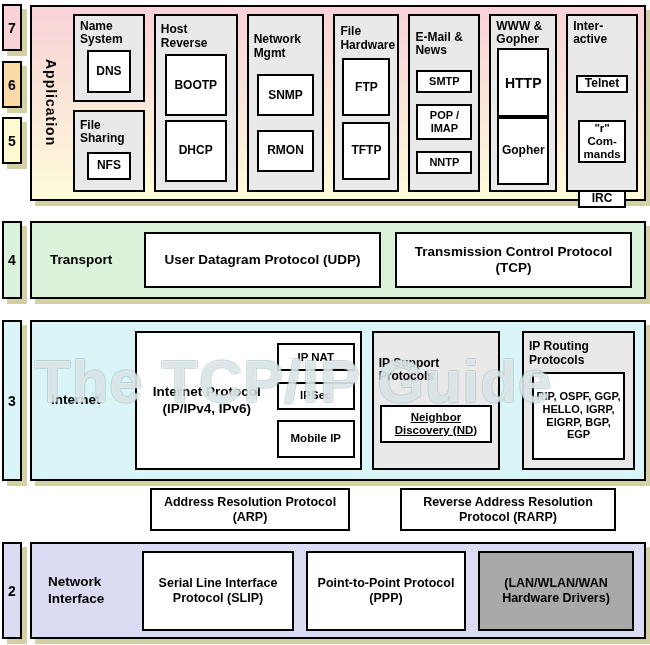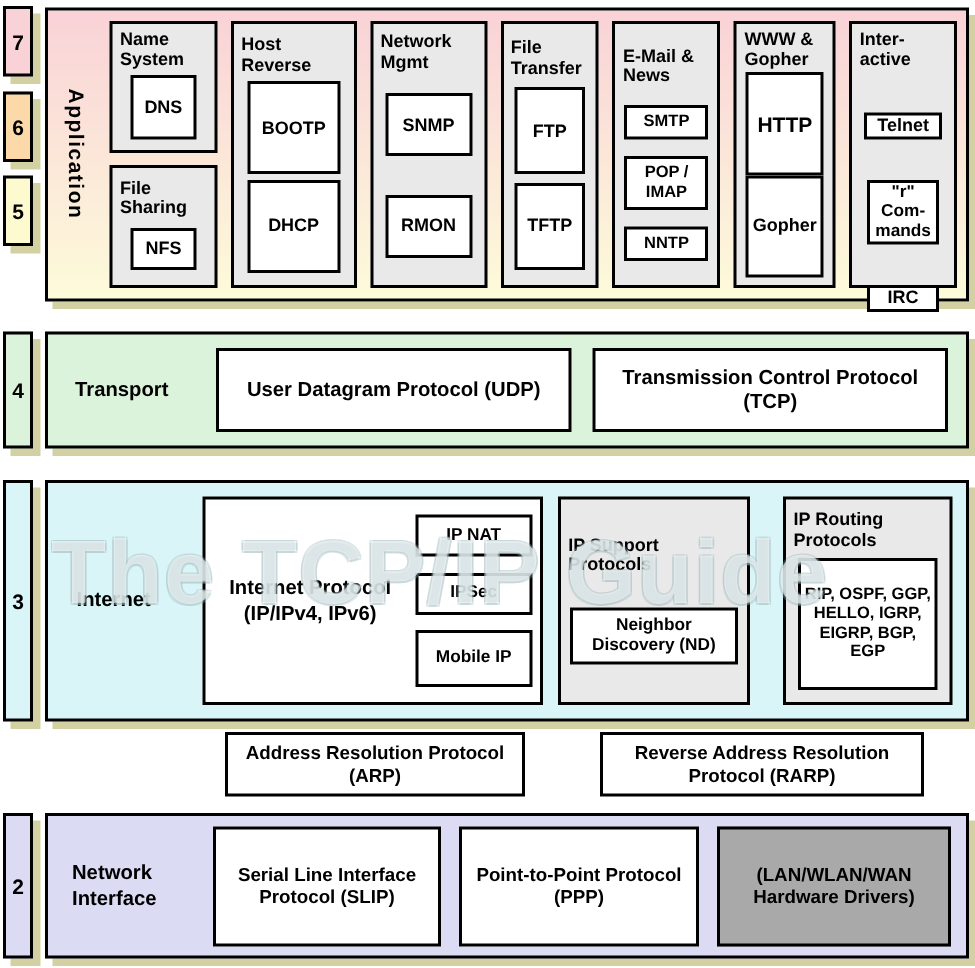--- a/index.html
+++ b/index.html
@@ -56,21 +56,21 @@
   .g-fs{height:82px;}
   .g-hc{width:84px;}
   .g-nm{width:78px;}
   .g-ft{width:66px;}
   .g-em{width:72px;}
   .g-ww{width:68px;}
   .g-ia{width:72px;gap:27px;}
   .b-dns{height:45px;margin:2px 8px;}
   .b-nfs{height:28px;margin:2px 8px;}
   .b-bootp,.b-dhcp{height:62px;margin:0 5px;}
-  .b-snmp,.b-rmon{height:42px;margin:12px 4px;}
+  .b-snmp,.b-rmon{height:42px;margin:0 4px;}
   .b-ftp,.b-tftp{height:58px;margin:0 3px;}
   .b-sm{font-size:11px;margin:0 2px;}
   .b-rfc,.b-pop{height:36px;}
   .b-smtp,.b-nntp{height:23px;}
   .b-http{height:72px;font-size:14px;margin:0 2px;}
   .b-gopher{height:70px;margin:0 2px;}
   .b-telnet{height:26px;margin:0 4px;}
   .b-rcmd{height:62px;margin:0 6px;font-size:11.5px;}
   .b-irc{height:28px;margin:0 6px;}
   
@@ -80,21 +80,21 @@
     width:238px;height:139px;background:#fff;border:2px solid #000;box-sizing:border-box;
     display:flex;align-items:center;
   }
   .ip-text{flex:1;text-align:center;font-size:13.5px;line-height:1.2;padding:0 2px;}
   .ip-side{width:78px;height:100%;margin-right:5px;display:flex;flex-direction:column;justify-content:space-evenly;}
   .b-ipnat,.b-ipsec{height:28px;font-size:11.5px;}
   .b-mip{height:38px;font-size:11.5px;}
   .g-sup{width:134px;height:139px;margin-left:10px;}
   .g-rout{width:118px;height:139px;margin-left:22px;}
   .b-icmp{height:36px;font-size:11.5px;margin:0 2px;}
-  .b-nd{height:38px;font-size:11.5px;margin:0 2px;}
+  .b-nd{height:38px;font-size:11.5px;margin:0 2px;text-decoration:underline;}
   .b-routlist{height:88px;font-size:11px;margin:0 4px;padding:0 2px;}
   
   .b-arp{position:absolute;left:150px;top:488px;width:200px;height:43px;font-size:12.5px;}
   .b-rarp{position:absolute;left:400px;top:488px;width:216px;height:43px;font-size:12.5px;}
   
   .b-slip{width:152px;height:80px;font-size:12.5px;padding:0 6px;}
   .b-ppp{width:160px;height:80px;font-size:12.5px;padding:0 6px;}
   .b-hw{width:156px;height:80px;font-size:12.5px;background:#a9a9a9;padding:0 10px;}
   
   .watermark{
@@ -138,21 +138,21 @@
       <div class="pbox b-dhcp">DHCP</div>
     </div>
 
     <div class="group g-nm">
       <div class="group-title">Network Mgmt</div>
       <div class="pbox b-snmp">SNMP</div>
       <div class="pbox b-rmon">RMON</div>
     </div>
 
     <div class="group g-ft">
-      <div class="group-title">File Transfer</div>
+      <div class="group-title">File Hardware</div>
       <div class="pbox b-ftp">FTP</div>
       <div class="pbox b-tftp">TFTP</div>
     </div>
 
     <div class="group g-em">
       <div class="group-title">E-Mail &amp; News</div>
       <div class="pbox b-sm b-smtp">SMTP</div>
       <div class="pbox b-sm b-pop">POP / IMAP</div>
       <div class="pbox b-sm b-nntp">NNTP</div>
     </div>

